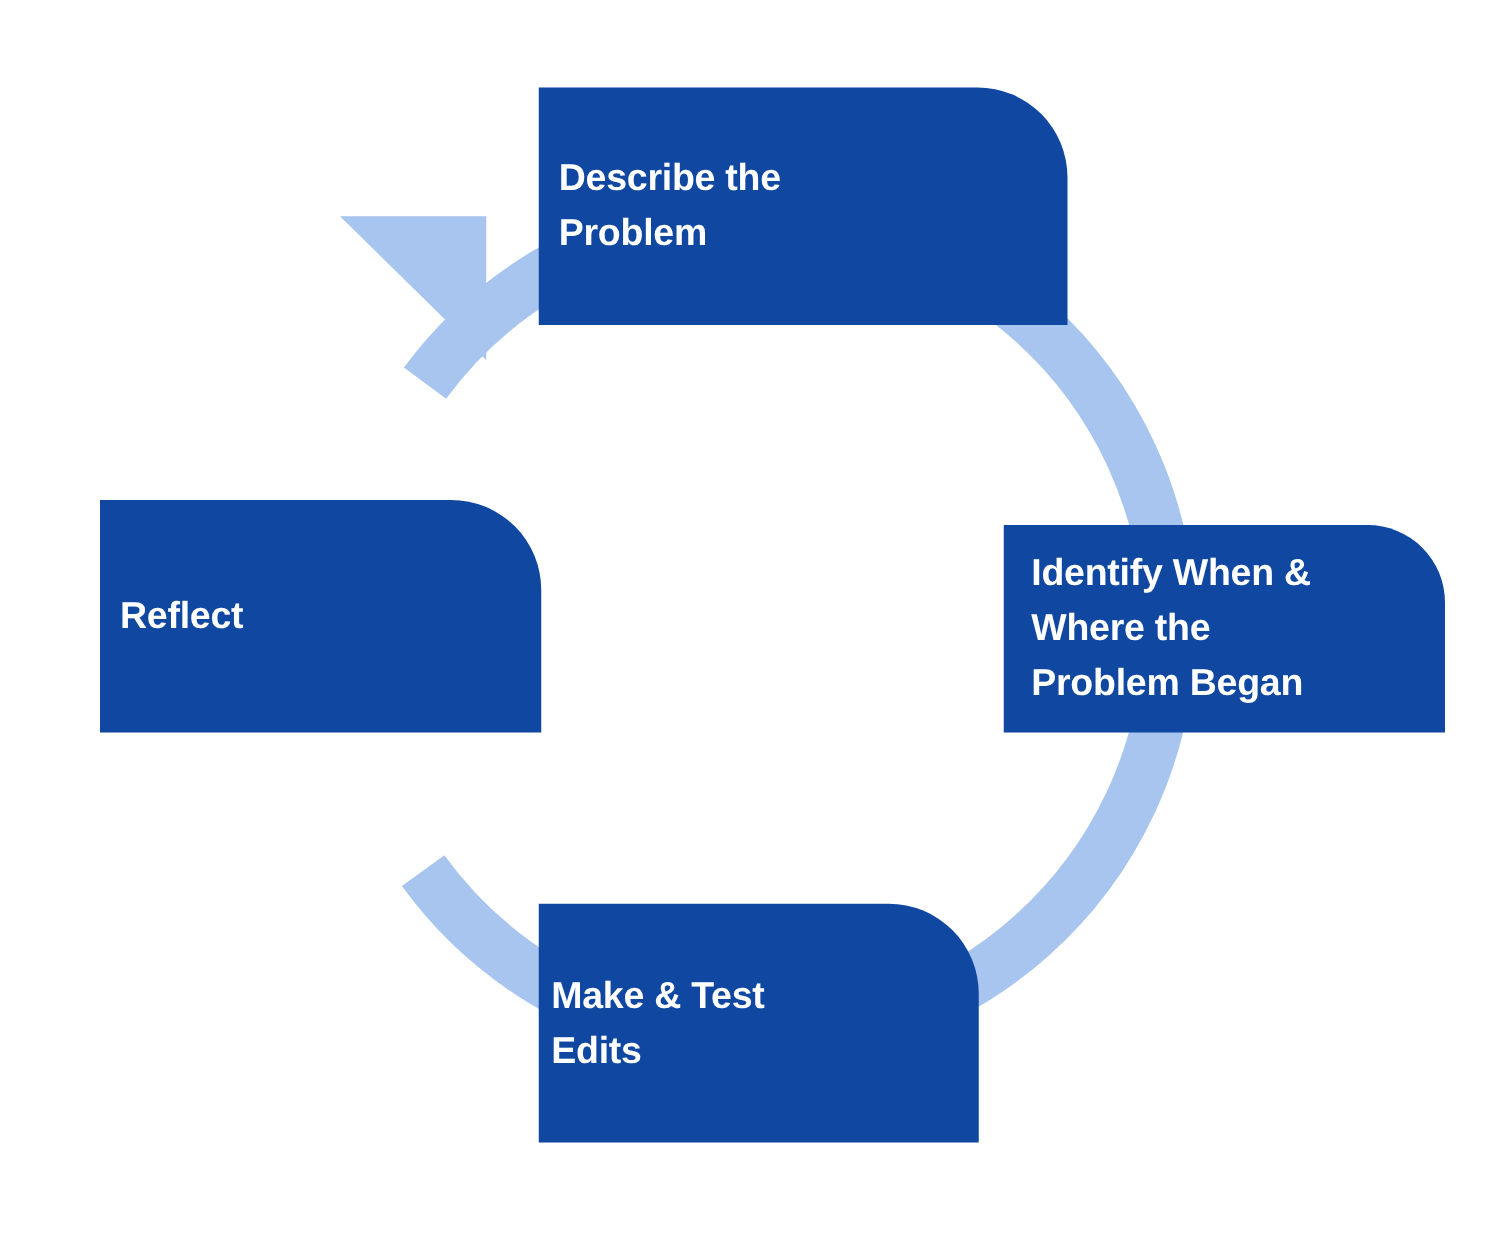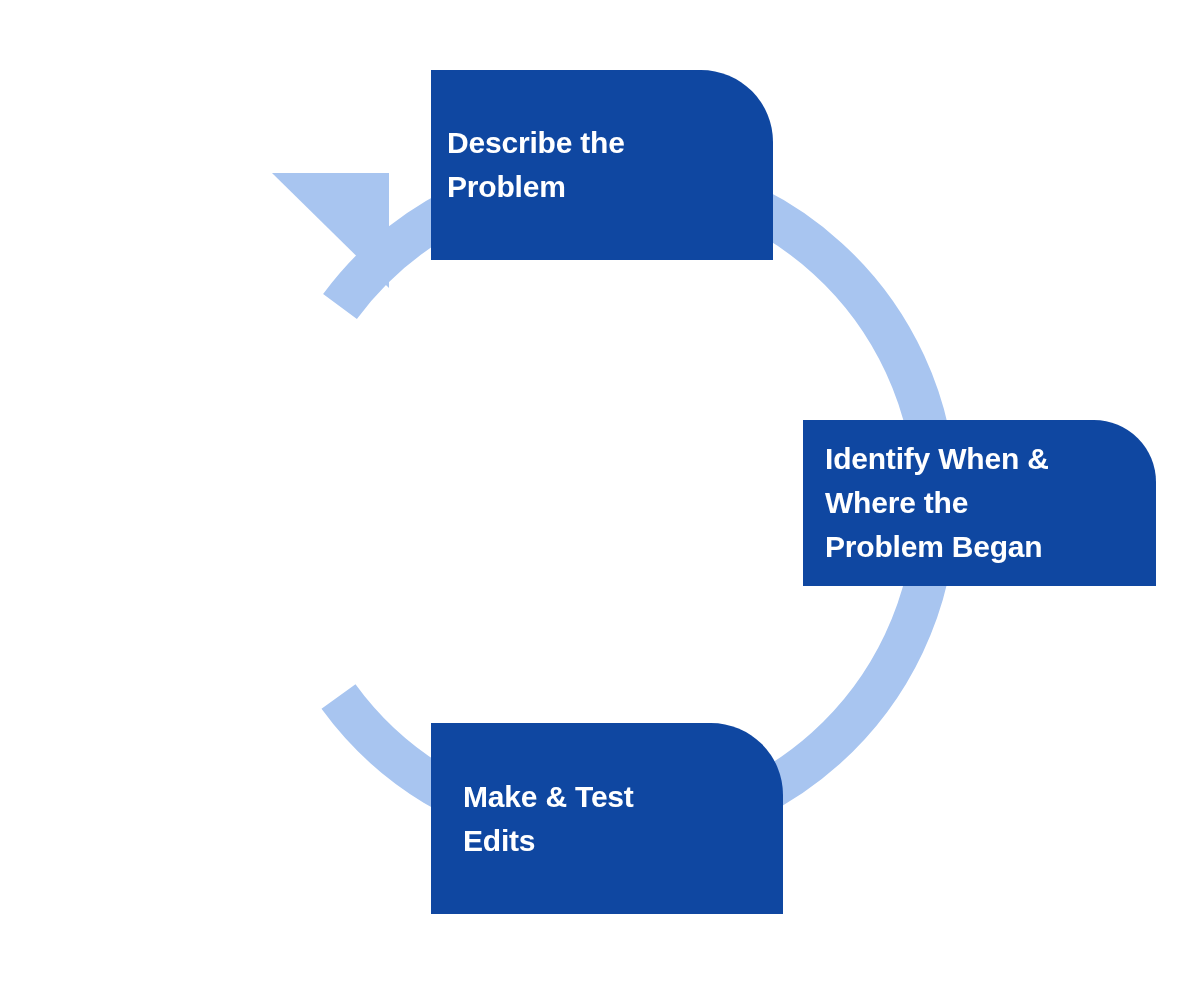--- a/index.html
+++ b/index.html
@@ -39,21 +39,21 @@
     font-size: 30px;
     line-height: 44px;
     letter-spacing: -0.2px;
     white-space: pre-line;
   }
 
   
   #box-describe-problem {
     left: 431px;
     top: 70px;
-    width: 342px;
+    width: 423px;
     height: 190px;
     border-top-right-radius: 72px;
   }
   #box-describe-problem .step-label {
     padding-left: 16px;
   }
 
   
   #box-identify-when-where {
     left: 783px;
@@ -68,21 +68,21 @@
 
   
   #box-make-test-edits {
     left: 431px;
     top: 723px;
     width: 352px;
     height: 191px;
     border-top-right-radius: 72px;
   }
   #box-make-test-edits .step-label {
-    padding-left: 32px;
+    padding-left: 10px;
   }
 
   
   #box-reflect {
     left: 80px;
     top: 400px;
     width: 353px;
     height: 186px;
     border-top-right-radius: 72px;
   }
@@ -114,14 +114,17 @@
     <span class="step-label" style="color: rgb(255, 255, 255);">Identify When &amp;
 Where the
 Problem Began</span>
   </div>
 
   <div class="step-box" id="box-make-test-edits" style="background: rgb(15, 71, 161);">
     <span class="step-label" style="color: rgb(255, 255, 255);">Make &amp; Test
 Edits</span>
   </div>
 
+  <div class="step-box" id="box-reflect" style="background: rgb(15, 71, 161);">
+    <span class="step-label" style="color: rgb(255, 255, 255);">Reflect</span>
+  </div>
 
 </div>
 
 </body></html>

